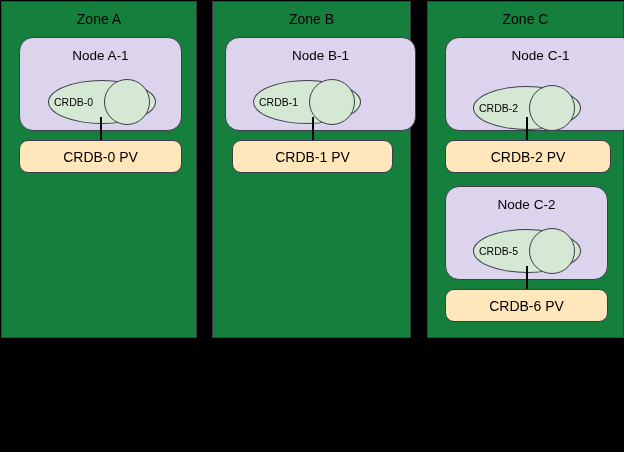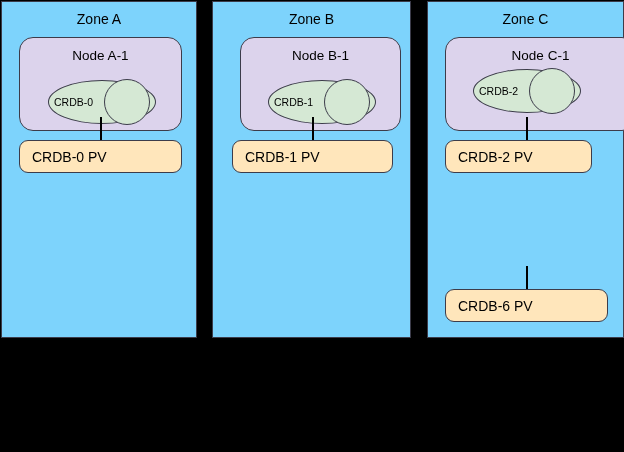--- a/index.html
+++ b/index.html
@@ -16,21 +16,21 @@
   }
   #canvas {
     position: absolute;
     left: 0; top: 0;
     width: 624px;
     height: 452px;
     background: #000000;
   }
   .zone {
     position: absolute;
-    background: #7dd3fc;
+    background: #15803d;
     border: 1px solid #3c3c4a;
     box-sizing: border-box;
   }
   .zone-title {
     position: absolute;
     left: 0;
     right: 0;
     top: 9px;
     text-align: center;
     font-size: 14px;
@@ -98,25 +98,25 @@
   }
   .pv {
     position: absolute;
     background: #ffe6bb;
     border: 1px solid #3c3c4a;
     border-radius: 9px;
     box-sizing: border-box;
   }
   .pv-label {
     position: absolute;
-    left: 12px;
+    left: 0;
     right: 0;
     top: 50%;
     transform: translateY(-50%);
-    text-align: left;
+    text-align: center;
     font-size: 14px;
     color: #000000;
     line-height: 17px;
     white-space: nowrap;
   }
   .connector {
     position: absolute;
     width: 2px;
     background: #000000;
   }
@@ -142,21 +142,21 @@
     <div class="connector" style="left:98px; top:115px; height:24px;"></div>
 
     <div class="pv" style="left:17px; top:138px; width:163px; height:33px;">
       <div class="pv-label">CRDB-0 PV</div>
     </div>
   </div>
 
   <div class="zone" style="left:212px; top:1px; width:199px; height:337px;">
     <div class="zone-title">Zone B</div>
 
-    <div class="node" style="left:27px; top:35px; width:161px; height:94px;">
+    <div class="node" style="left:12px; top:35px; width:191px; height:94px;">
       <div class="node-title">Node B-1</div>
 
       <div class="cylinder" style="left:27px; top:42px; width:108px; height:44px;">
         <div class="cyl-body"></div>
         <div class="cyl-cap"></div>
         <div class="cyl-label">CRDB-1</div>
       </div>
     </div>
 
     <div class="connector" style="left:99px; top:115px; height:24px;"></div>
@@ -166,33 +166,42 @@
     </div>
 
   </div>
 
   <div class="zone" style="left:427px; top:1px; width:197px; height:337px;">
     <div class="zone-title">Zone C</div>
 
     <div class="node" style="left:17px; top:35px; width:191px; height:94px;">
       <div class="node-title">Node C-1</div>
 
-      <div class="cylinder" style="left:27px; top:31px; width:108px; height:44px;">
+      <div class="cylinder" style="left:27px; top:48px; width:108px; height:44px;">
         <div class="cyl-body"></div>
         <div class="cyl-cap"></div>
         <div class="cyl-label">CRDB-2</div>
       </div>
     </div>
 
     <div class="connector" style="left:98px; top:115px; height:24px;"></div>
 
-    <div class="pv" style="left:17px; top:138px; width:147px; height:33px;padding-left:24px;">
+    <div class="pv" style="left:17px; top:138px; width:166px; height:33px;padding-left:24px;">
       <div class="pv-label">CRDB-2 PV</div>
     </div>
 
+    <div class="node" style="left:17px; top:184px; width:163px; height:94px;">
+      <div class="node-title">Node C-2</div>
+
+      <div class="cylinder" style="left:27px; top:42px; width:108px; height:44px;">
+        <div class="cyl-body"></div>
+        <div class="cyl-cap"></div>
+        <div class="cyl-label">CRDB-5</div>
+      </div>
+    </div>
 
     <div class="connector" style="left:98px; top:264px; height:24px;"></div>
 
     <div class="pv" style="left:17px; top:287px; width:163px; height:33px;">
       <div class="pv-label">CRDB-6 PV</div>
     </div>
   </div>
 
 </div>
 

